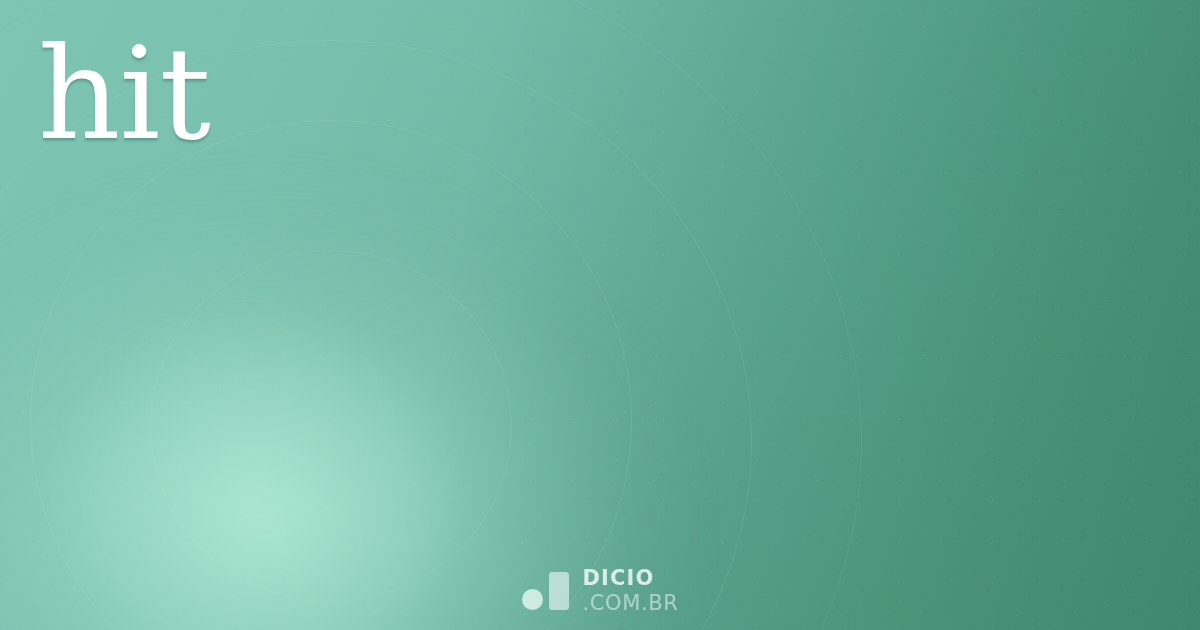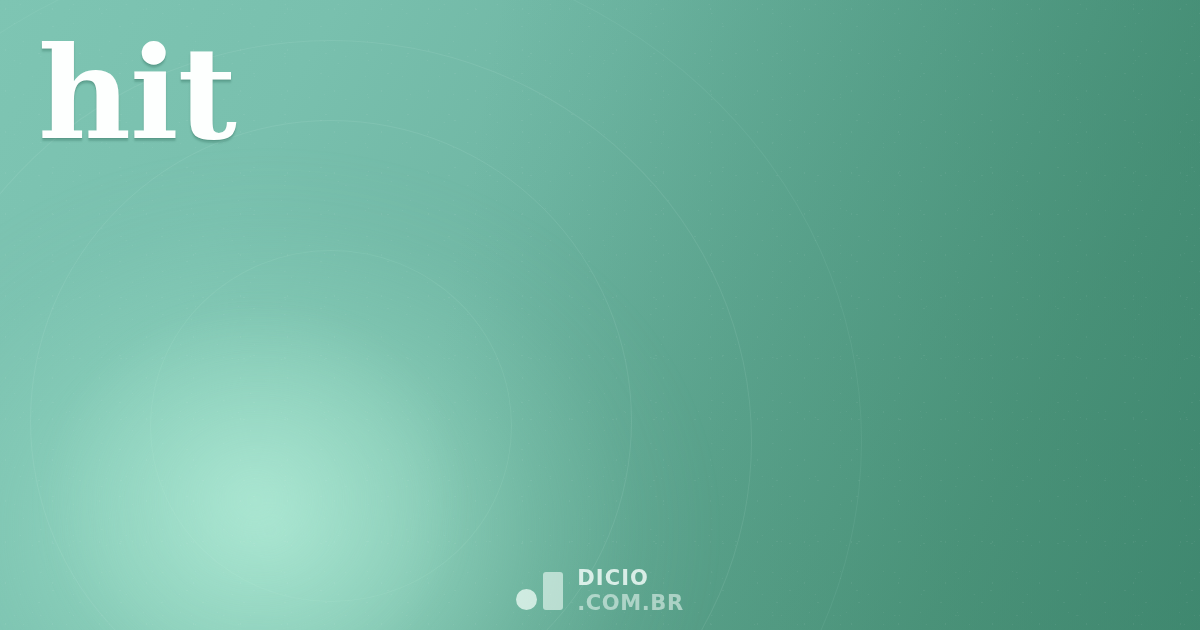--- a/index.html
+++ b/index.html
@@ -113,21 +113,21 @@
     width: 100%;
     height: 100%;
   }
 
   #headword {
     position: absolute;
     left: 38px;
     top: 22px;
     margin: 0;
     font-family: "DejaVu Serif", "Liberation Serif", serif;
-    font-weight: 700;
+    font-weight: 400;
     font-size: 128px;
     line-height: 1.12;
     letter-spacing: -1px;
     color: #fdfffe;
     text-shadow:
       0 3px 2px rgba(42,104,86,0.30),
       0 1px 0 rgba(42,104,86,0.18);
   }
 
   #definition {
@@ -190,21 +190,21 @@
     font-family: "DejaVu Sans", "Liberation Sans", sans-serif;
     font-weight: 700;
     font-size: 21px;
     letter-spacing: 1.1px;
     color: rgba(248,255,252,0.80);
   }
 
   #brand-tld {
     margin-top: 4px;
     font-family: "DejaVu Sans", "Liberation Sans", sans-serif;
-    font-weight: 700;
+    font-weight: 400;
     font-size: 21px;
     letter-spacing: 0.6px;
     color: rgba(248,255,252,0.52);
   }
 </style>
 </head>
 <body>
 
 <div id="card">
 

